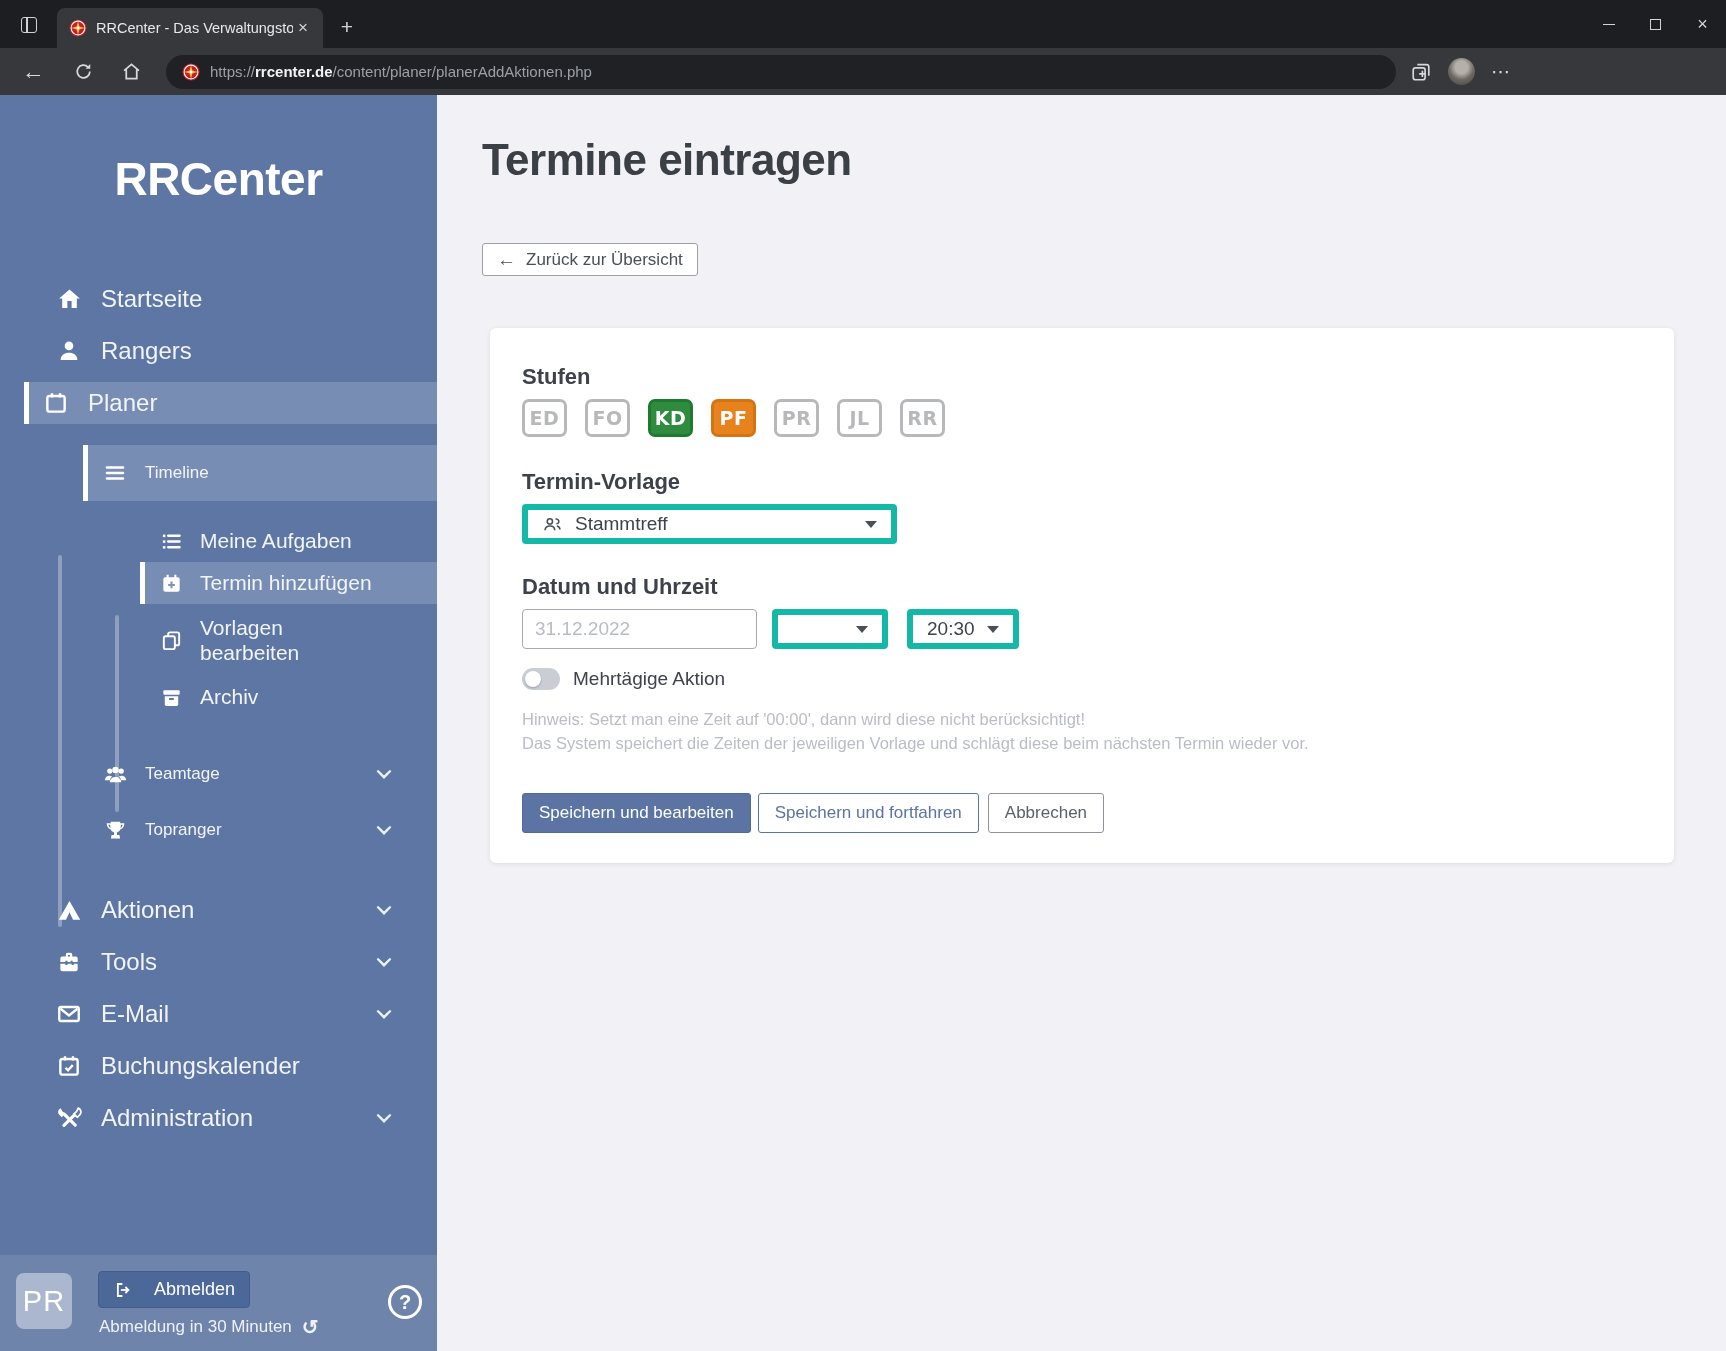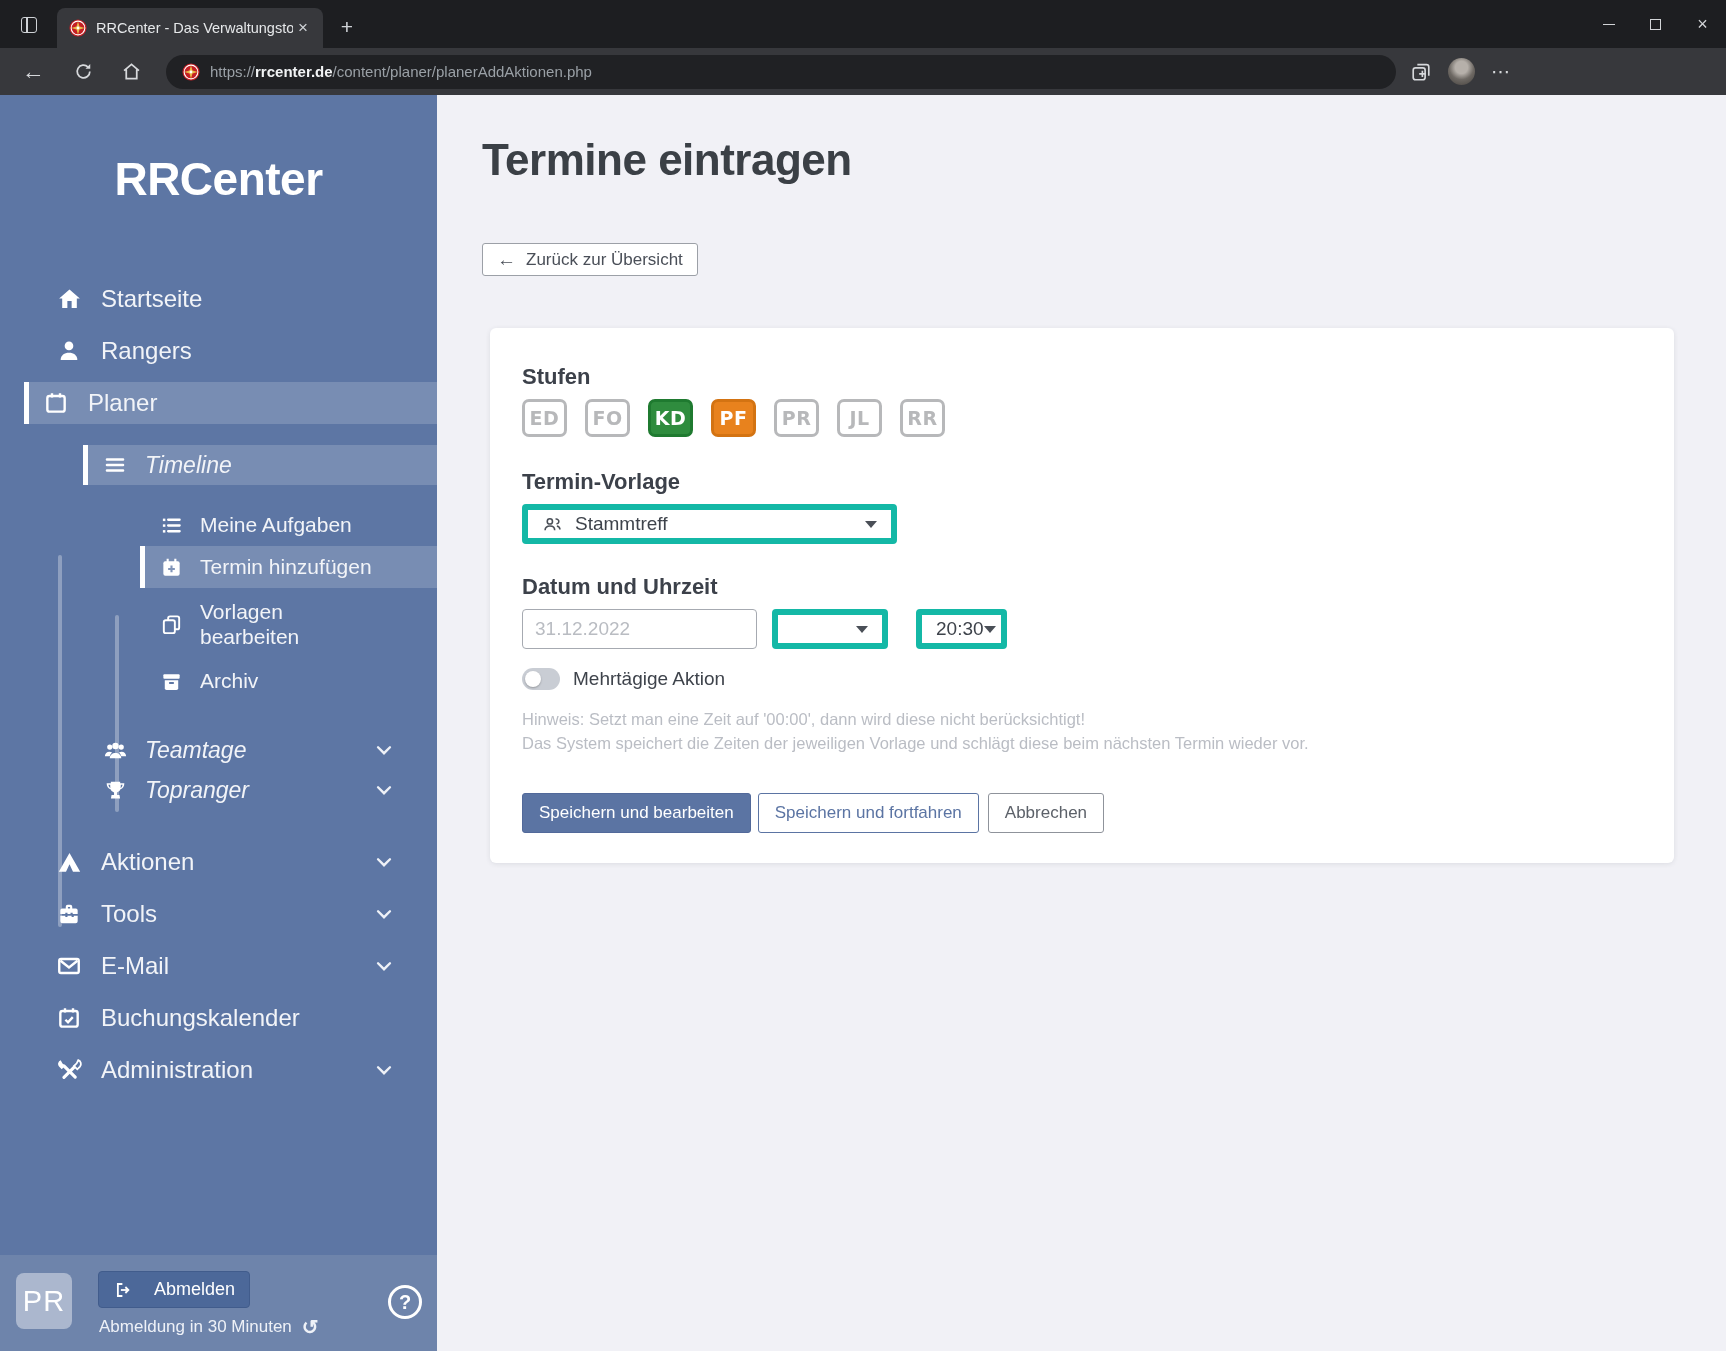--- a/index.html
+++ b/index.html
@@ -42,21 +42,21 @@
   .nav { margin-top:68px; position:relative; }
   .tree-line { position:absolute; width:4px; background:rgba(255,255,255,0.30); border-radius:2px; }
   .tree-line.one { left:58px; top:282px; height:372px; }
   .tree-line.two { left:115px; top:342px; height:197px; }
 
   .item { position:relative; display:flex; align-items:center; color:#f2f4f8; }
   .item .lbl { white-space:nowrap; }
   .l1 { height:52px; padding-left:56px; font-size:24px; }
   .l1 .ico { width:27px; margin-right:18px; display:flex; }
   .l1.active { height:42px; margin:5px 0; margin-left:24px; border-left:5px solid #fff; background:rgba(255,255,255,0.17); padding-left:14px; }
-  .l2 { height:40px; padding-left:103px; font-size:23px;font-style:italic; }
+  .l2 { height:56px; padding-left:103px; font-size:17px; }
   .l2 .ico { width:25px; margin-right:17px; display:flex; }
   .l2.active { margin-left:83px; border-left:5px solid #fff; background:rgba(255,255,255,0.17); padding-left:15px; }
   .l2.timeline { margin-top:21px; }
   .sub2 { margin-top:19px; }
   .l3 { height:42px; padding-left:160px; font-size:21px; }
   .l3 .ico { width:23px; margin-right:17px; display:flex; }
   .l3.active { margin-left:140px; border-left:5px solid #fff; background:rgba(255,255,255,0.17); padding-left:15px; }
   .l3.tall { height:72px; }
   .l3.tall .lbl { white-space:normal; width:160px; line-height:25px; }
   .grp-teams { margin-top:28px; }
@@ -84,21 +84,21 @@
   .badge.orange { background:#e8821d; border-color:#d37312; color:#fff; }
   .mt32 { margin-top:32px; }
   .mt30 { margin-top:30px; }
   .select { margin-top:9px; height:40px; border:6px solid #14b8a6; border-radius:4px; background:#fff; display:flex; align-items:center; padding:0 14px; font-size:19px; color:#3e434b; }
   .select .caret { margin-left:auto; width:0; height:0; border-left:6px solid transparent; border-right:6px solid transparent; border-top:7px solid #4a4f57; }
   .select.vorlage { width:375px; gap:12px; }
   .dt-row { margin-top:9px; display:flex; gap:15px; }
   .date-input { width:235px; height:40px; border:1px solid #a6aab1; border-radius:4px; padding:0 12px; font-size:19px; color:#3e434b; font-family:"Liberation Sans", sans-serif; outline:none; }
   .date-input::placeholder { color:#b9bcc2; opacity:1; }
   .select.small { margin-top:0; width:116px; }
-  .select.time { margin-top:0; width:91px; margin-left:13px; }
+  .select.time { margin-top:0; width:112px; margin-left:4px; }
   .toggle-row { margin-top:19px; display:flex; align-items:center; gap:13px; }
   .toggle { width:38px; height:22px; border-radius:11px; background:#c9cdd4; position:relative; flex:0 0 auto; }
   .toggle .knob { position:absolute; left:3px; top:3px; width:16px; height:16px; border-radius:50%; background:#fff; box-shadow:0 1px 2px rgba(0,0,0,0.25); }
   .toggle-label { font-size:19px; color:#3e434b; }
   .hints { margin-top:17px; font-size:16.5px; color:#babdc4; line-height:24px; }
   .btn-row { margin-top:38px; display:flex; gap:7px; }
   .btn { height:40px; border-radius:3px; font-size:17px; display:flex; align-items:center; padding:0 16px; font-family:"Liberation Sans", sans-serif; }
   .btn.primary { background:#5b74a3; border:1px solid #52699a; color:#fff; }
   .btn.secondary { background:#fff; border:1px solid #5b74a3; color:#5b74a3; }
   .btn.ghost { background:#fff; border:1px solid #8f939b; color:#5c6169; margin-left:2px; }

